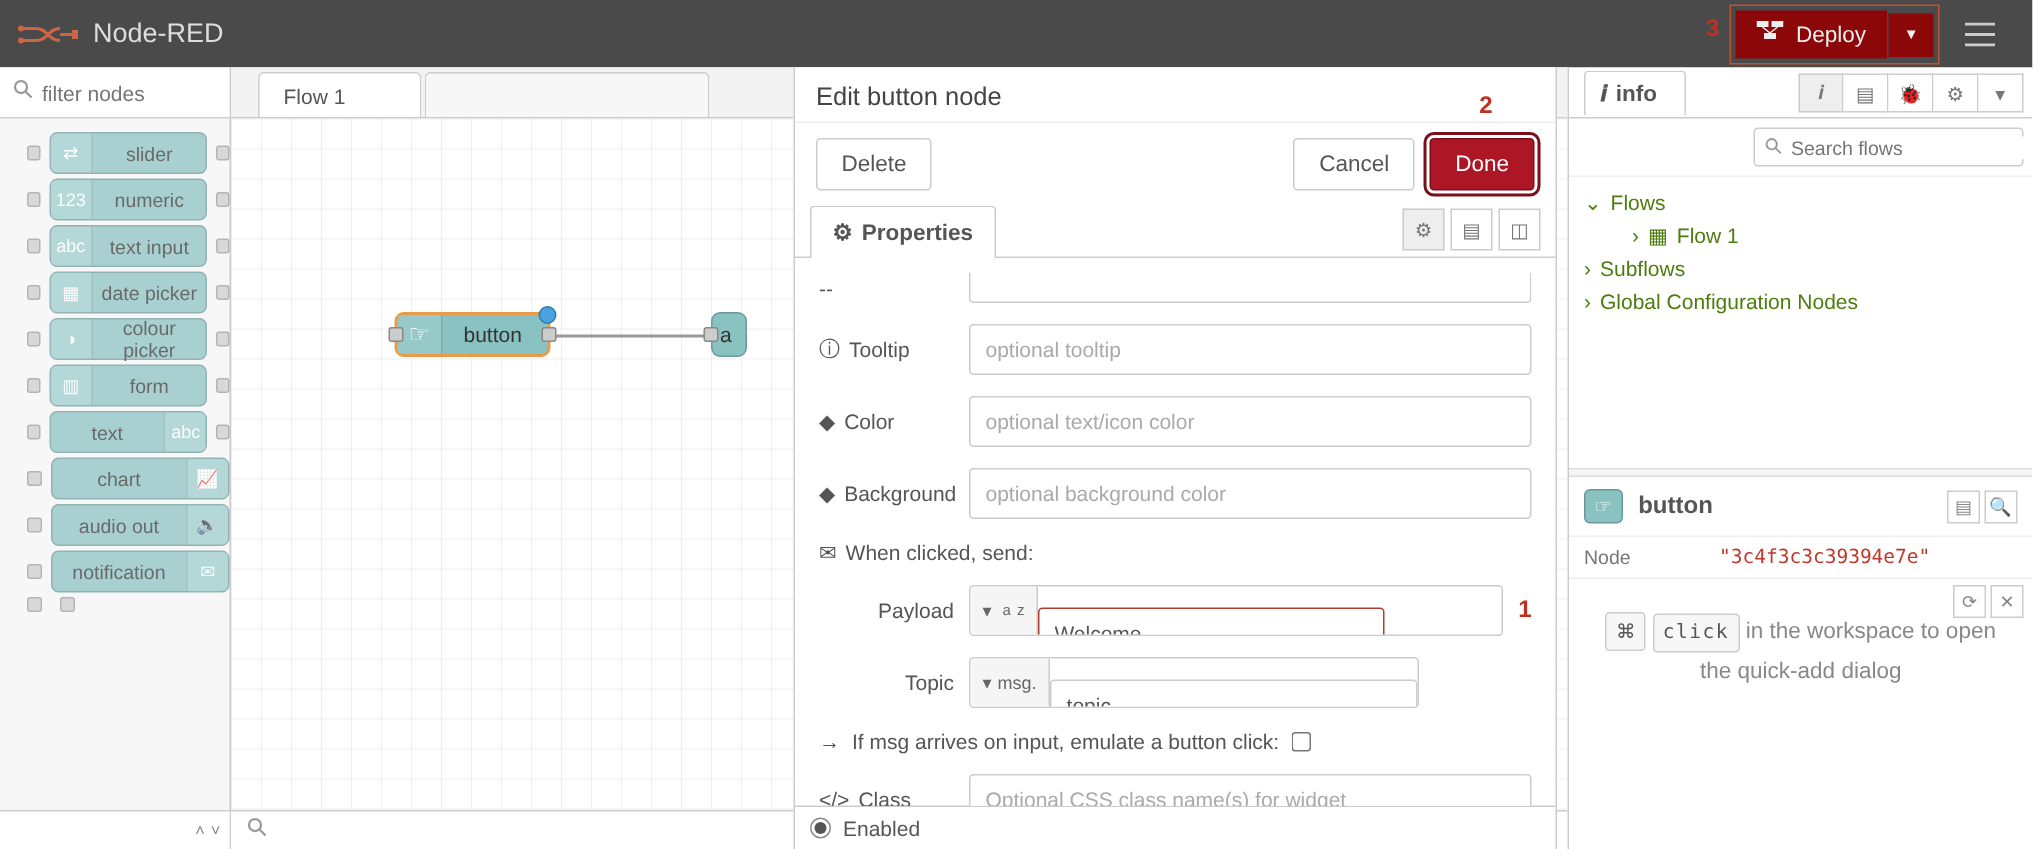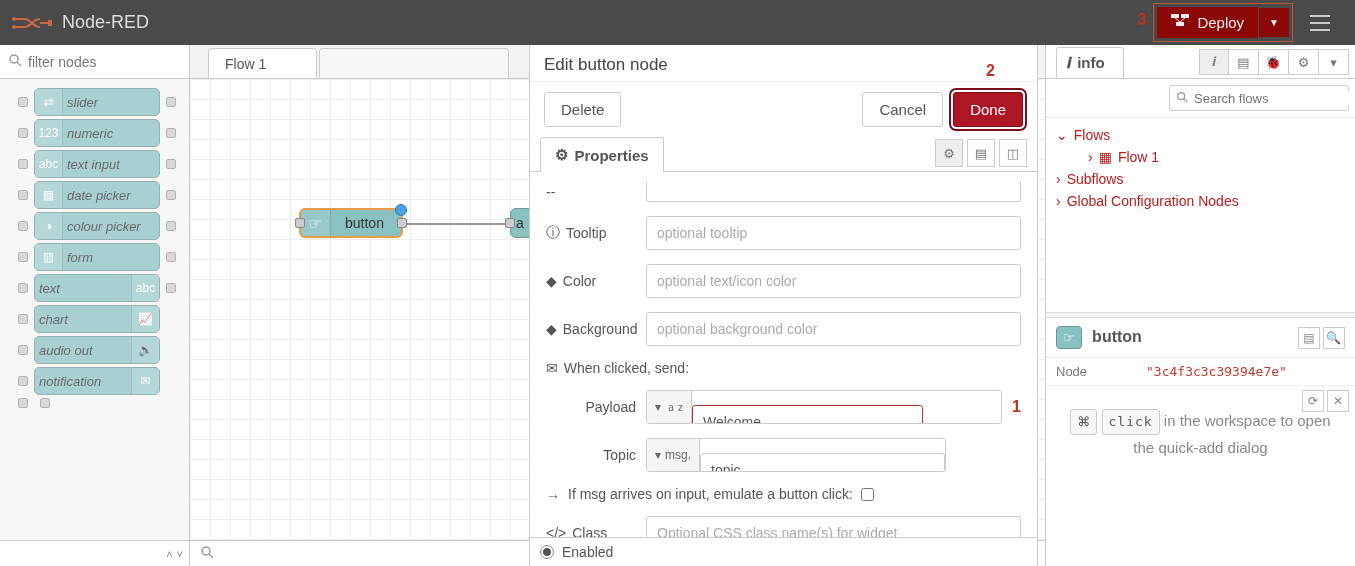--- a/index.html
+++ b/index.html
@@ -15,30 +15,30 @@
   .deploy-frame { border: 1px solid #b53; padding: 3px; display: flex; align-items: center; }
   .deploy-btn { display: flex; align-items: center; background: #8c0707; color: #eee; padding: 7px 14px; font-size: 15px; border: none; cursor: pointer; }
   .deploy-btn .dicon { margin-right: 8px; }
   .deploy-dd { background: #8c0707; color: #eee; padding: 9px 10px; border: none; margin-left: 1px; cursor: pointer; font-size: 10px; }
   .ann-red-num { position: absolute; color: #c03020; font-weight: 600; }
   .menu-btn { position: absolute; right: 15px; top: 0; height: 45px; width: 40px; display: flex; align-items: center; justify-content: center; cursor: pointer; color: #ccc; }
 
   .main { position: relative; height: 521px; display: flex; }
 
   
-  .palette { width: 190px; border-right: 1px solid #ccc; position: relative; background: #f7f7f7; }
+  .palette { width: 154px; border-right: 1px solid #ccc; position: relative; background: #f7f7f7; }
   .filter-row { height: 34px; border-bottom: 1px solid #ccc; display: flex; align-items: center; padding: 0 8px; background: #fff; }
   .filter-row .sicon { color: #999; margin-right: 6px; }
   .filter-row input { border: none; outline: none; font-size: 14px; color: #555; width: 100%; background: transparent; }
   .palette-list { padding: 6px 0 0 0; }
   .pnode-row { display:flex; align-items:center; margin: 3px 0 3px 18px; position: relative; }
   .pnode { position: relative; height: 28px; border: 1px solid #6b9999; border-radius: 5px; background: #8ac2c2; display: flex; align-items: center; color: #333; font-size: 13px; opacity: 0.72; width: 126px; }
   .pnode .iconbox { width: 28px; height: 100%; border-right: 1px solid rgba(0,0,0,0.15); background: rgba(255,255,255,0.15); display: flex; align-items: center; justify-content: center; color: #fff; font-size: 12px; }
   .pnode .iconbox.right { border-right: none; border-left: 1px solid rgba(0,0,0,0.15); }
-  .pnode .lbl { flex: 1; padding: 0 4px; font-style: italic; }
+  .pnode .lbl { flex: 1; text-align: center; padding: 0 4px; }
   .port-stub { width: 10px; height: 10px; background: #ccc; border: 1px solid #999; border-radius: 2px; margin-right: 6px; opacity: 0.7; }
   .port-stub.after { margin-left: 6px; margin-right: 0; }
   .palette-footer { position: absolute; bottom: 0; left: 0; right: 0; height: 26px; border-top: 1px solid #ccc; background: #fff; display: flex; justify-content: flex-end; align-items: center; padding: 0 6px; gap: 4px; color: #888; font-size: 11px; }
 
   
   .workspace { flex: 1; position: relative; background: #fff; }
   .tabs { height: 34px; border-bottom: 1px solid #ccc; display: flex; align-items: flex-end; padding-left: 18px; background:#f3f3f3;}
   .tab { height: 30px; padding: 0 50px 0 16px; border: 1px solid #ccc; border-bottom: none; border-radius: 4px 4px 0 0; background: #fff; display: flex; align-items: center; font-size: 14px; color: #555; margin-right:2px;}
   .tab.blank { width:190px; background:#f7f7f7;}
   .canvas { position: absolute; top: 34px; left: 0; right: 0; bottom: 26px; background-image: linear-gradient(#eee 1px, transparent 1px), linear-gradient(90deg, #eee 1px, transparent 1px); background-size: 20px 20px; }
@@ -80,21 +80,21 @@
   .sidebar { width: 310px; border-left: 1px solid #ccc; background: #fff; display:flex; flex-direction:column; position:relative;}
   .sb-tabs { height:34px; border-bottom:1px solid #ccc; display:flex; align-items:center; padding:0 10px; position:relative;}
   .sb-tab-main { font-size:15px; font-weight:600; color:#555; display:flex; align-items:center; gap:6px; border:1px solid #ccc; border-bottom:none; border-radius:3px 3px 0 0; padding:6px 18px 6px 10px; background:#fff; margin-bottom:-1px;}
   .sb-mini { position:absolute; right:6px; top:4px; display:flex; gap:0;}
   .sb-mini .sq { width:30px; height:26px; border:1px solid #ccc; display:flex; align-items:center; justify-content:center; color:#777; font-size:13px; cursor:pointer; background:#fff;}
   .sb-mini .sq.active{ background:#eee; }
   .sb-mini .sq + .sq { border-left:none;}
   .sb-search { padding:6px; border-bottom:1px solid #eee; display:flex; justify-content:flex-end;}
   .sb-search .box{ width:180px; height:26px; border:1px solid #ccc; border-radius:3px; display:flex; align-items:center; padding:0 6px; gap:6px; color:#999; font-size:13px;}
   .sb-search .box input{border:none;outline:none;flex:1;font-size:13px;}
-  .sb-tree { padding:6px 10px 10px; font-size:14px; color:#b91c1c; }
+  .sb-tree { padding:6px 10px 10px; font-size:14px; color:#4d7c0f; }
   .sb-tree .row { display:flex; align-items:center; gap:6px; padding:3px 0;} .sb-tree .indent2{ padding-left:32px;}
   .sb-split { height:6px; border-top:1px solid #ddd; border-bottom:1px solid #ddd; background:#f5f5f5;}
   .sb-nodeinfo { padding:8px 10px; border-bottom:1px solid #eee;}
   .sb-nodeinfo .chip { display:inline-flex; align-items:center; gap:6px; border:1px solid #6b9999; background:#8ac2c2; border-radius:4px; padding:3px 6px; color:#fff; font-size:13px;}
   .sb-nodeinfo .title{ display:flex; align-items:center; justify-content:space-between;}
   .sb-nodeinfo .mini{ display:flex; gap:3px;}
   .sb-nodeinfo .mini .sq{ width:22px; height:22px; border:1px solid #ccc; display:flex; align-items:center; justify-content:center; color:#888; font-size:12px;}
   .sb-kv { padding:6px 10px; font-size:13px; color:#777; border-bottom:1px solid #eee; display:flex;}
   .sb-kv .k{width:90px;} .sb-kv .v{color:#c0392b; font-family:monospace;}
   .sb-hint { flex:1; position:relative;}

